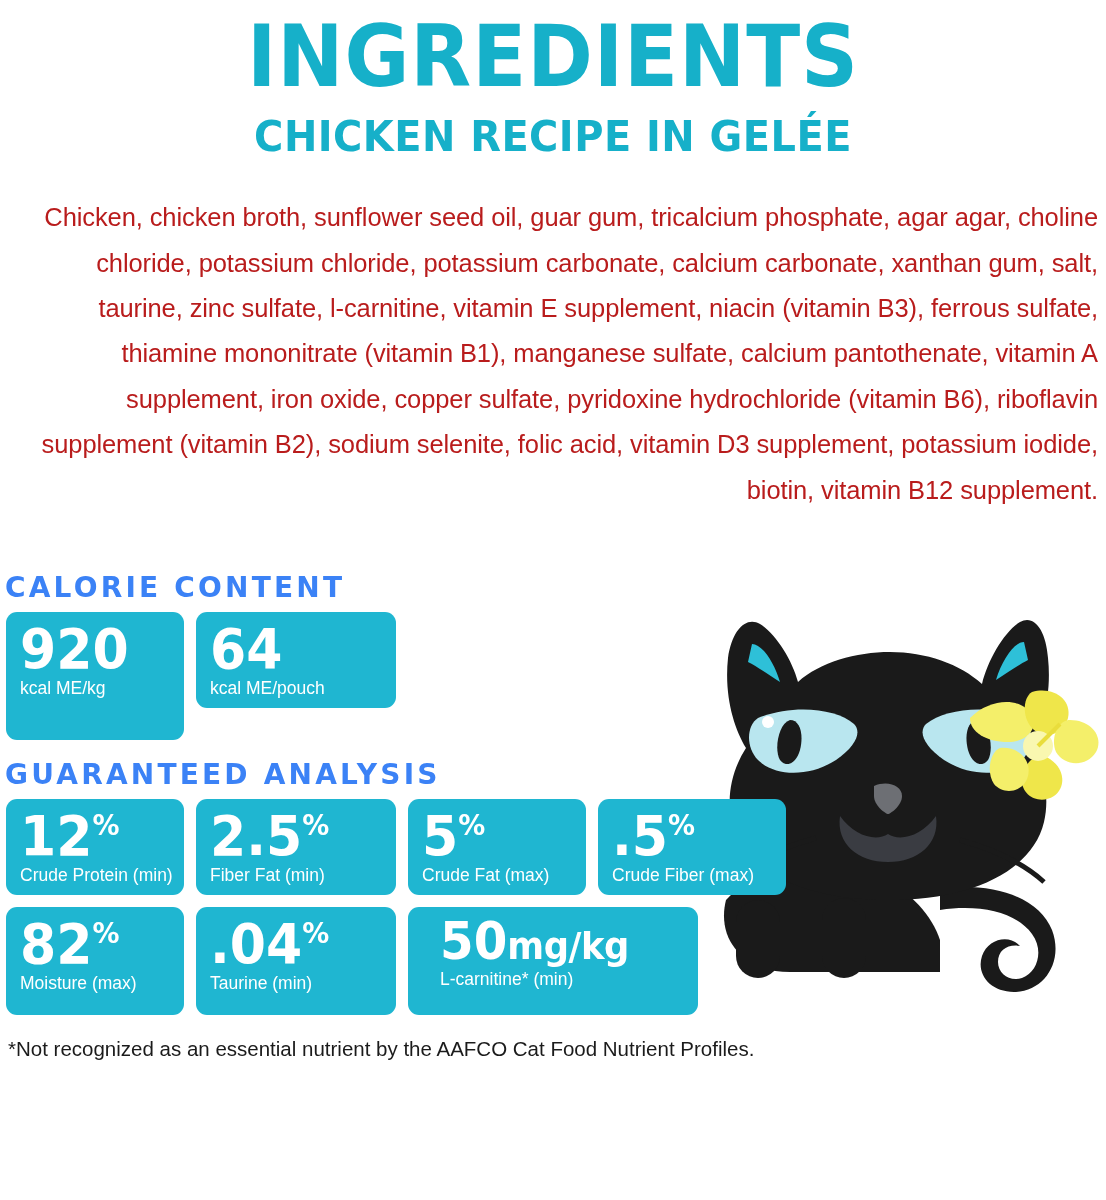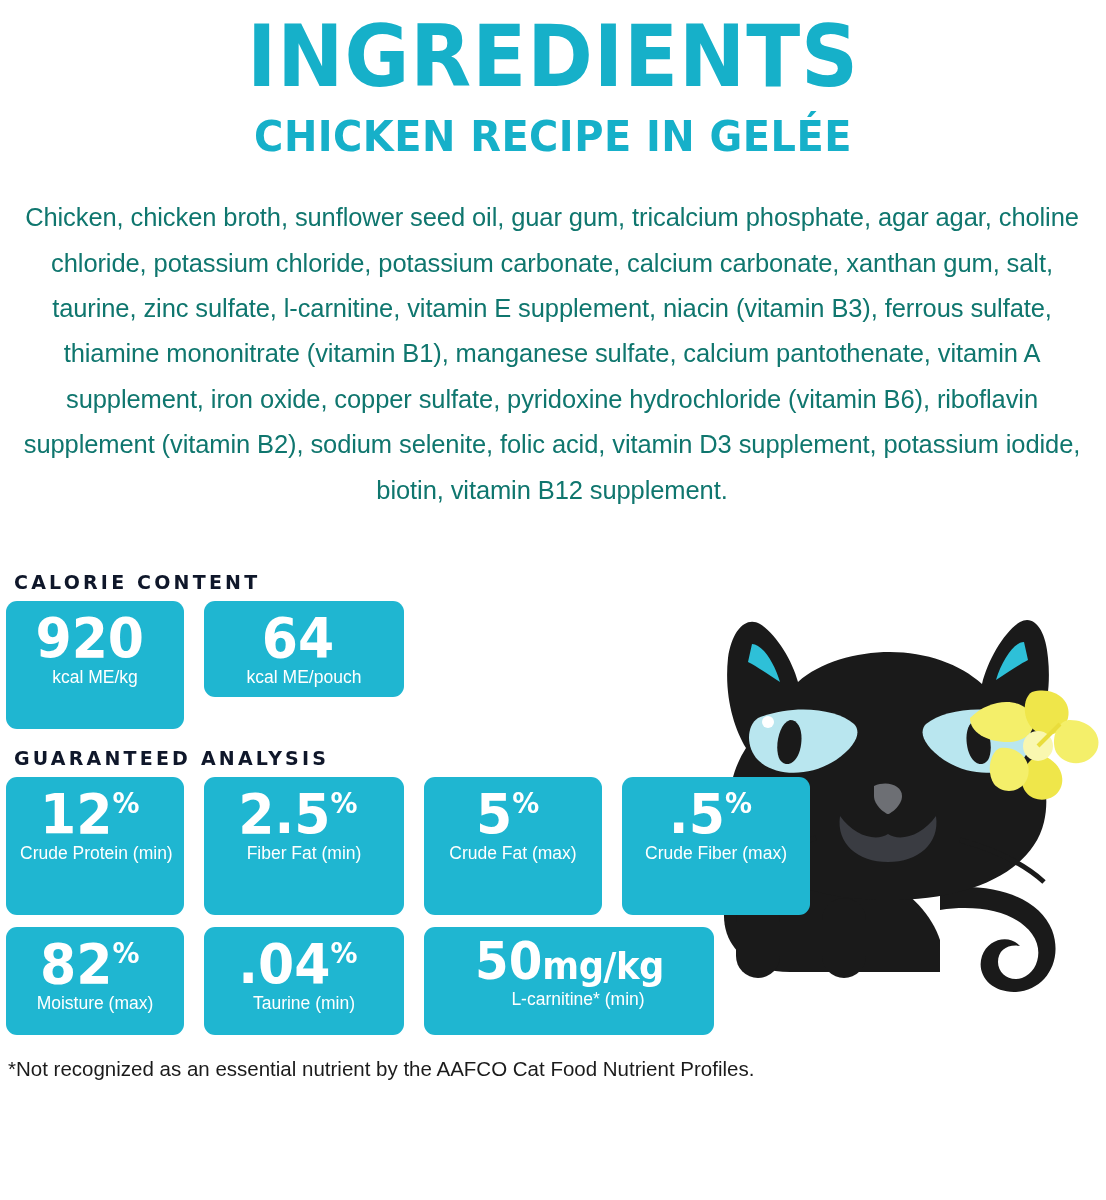--- a/index.html
+++ b/index.html
@@ -34,45 +34,44 @@
     font-weight: bold;
     font-size: 42px;
     letter-spacing: 0.5px;
     transform: scaleX(0.95);
     margin: 14px 0 0 0;
   }
 
   
   .ingredients {
     margin: 34px 8px 0 6px;
-    color: #0f766e;
+    color: #b91c1c;
     font-size: 25.5px;
     line-height: 1.78;
     letter-spacing: -0.1px;
-    text-align: center;
+    text-align: right;
   }
 
   
   .section-heading {
-    color: #0f172a;
-    font-family: "DejaVu Sans", sans-serif;
-    font-weight: bold;
-    font-size: 19px;
+    color: #3b82f6;
+    font-family: "DejaVu Sans", sans-serif;
+    font-weight: bold;
+    font-size: 28px;
     letter-spacing: 3.2px;
-    margin: 0 0 8px 14px;
+    margin: 0 0 8px 5px;
   }
   #calorie-heading { margin-top: 58px; }
   #analysis-heading { margin-top: 18px; }
 
   
   .tile-row {
     display: flex;
-    gap: 20px;
+    gap: 12px;
     margin-left: 6px;
-    text-align: center;
   }
   .tile {
     background: #1fb6d1;
     border-radius: 11px;
     color: #ffffff;
     position: relative;
     padding: 8px 14px 9px 14px;
     display: flex;
     flex-direction: column;
     justify-content: flex-start;
@@ -102,21 +101,21 @@
     white-space: nowrap;
   }
 
   
   #calorie-row { margin-bottom: 0; }
   #tile-kcal-kg { width: 178px; height: 128px; }
   #tile-kcal-pouch { width: 200px; height: 96px; }
 
   
   #analysis-row-1 { margin-bottom: 12px; }
-  #analysis-row-1 .tile { height: 138px; }
+  #analysis-row-1 .tile { height: 96px; }
   #analysis-row-2 .tile { height: 108px; }
   #tile-protein { width: 178px; }
   #tile-fat-min { width: 200px; }
   #tile-fat-max { width: 178px; }
   #tile-fiber-max { width: 188px; }
   #tile-moisture { width: 178px; }
   #tile-taurine { width: 200px; }
   #tile-lcarnitine { width: 290px; padding-left: 32px; }
   #tile-lcarnitine .value { font-size: 52px; }
 

